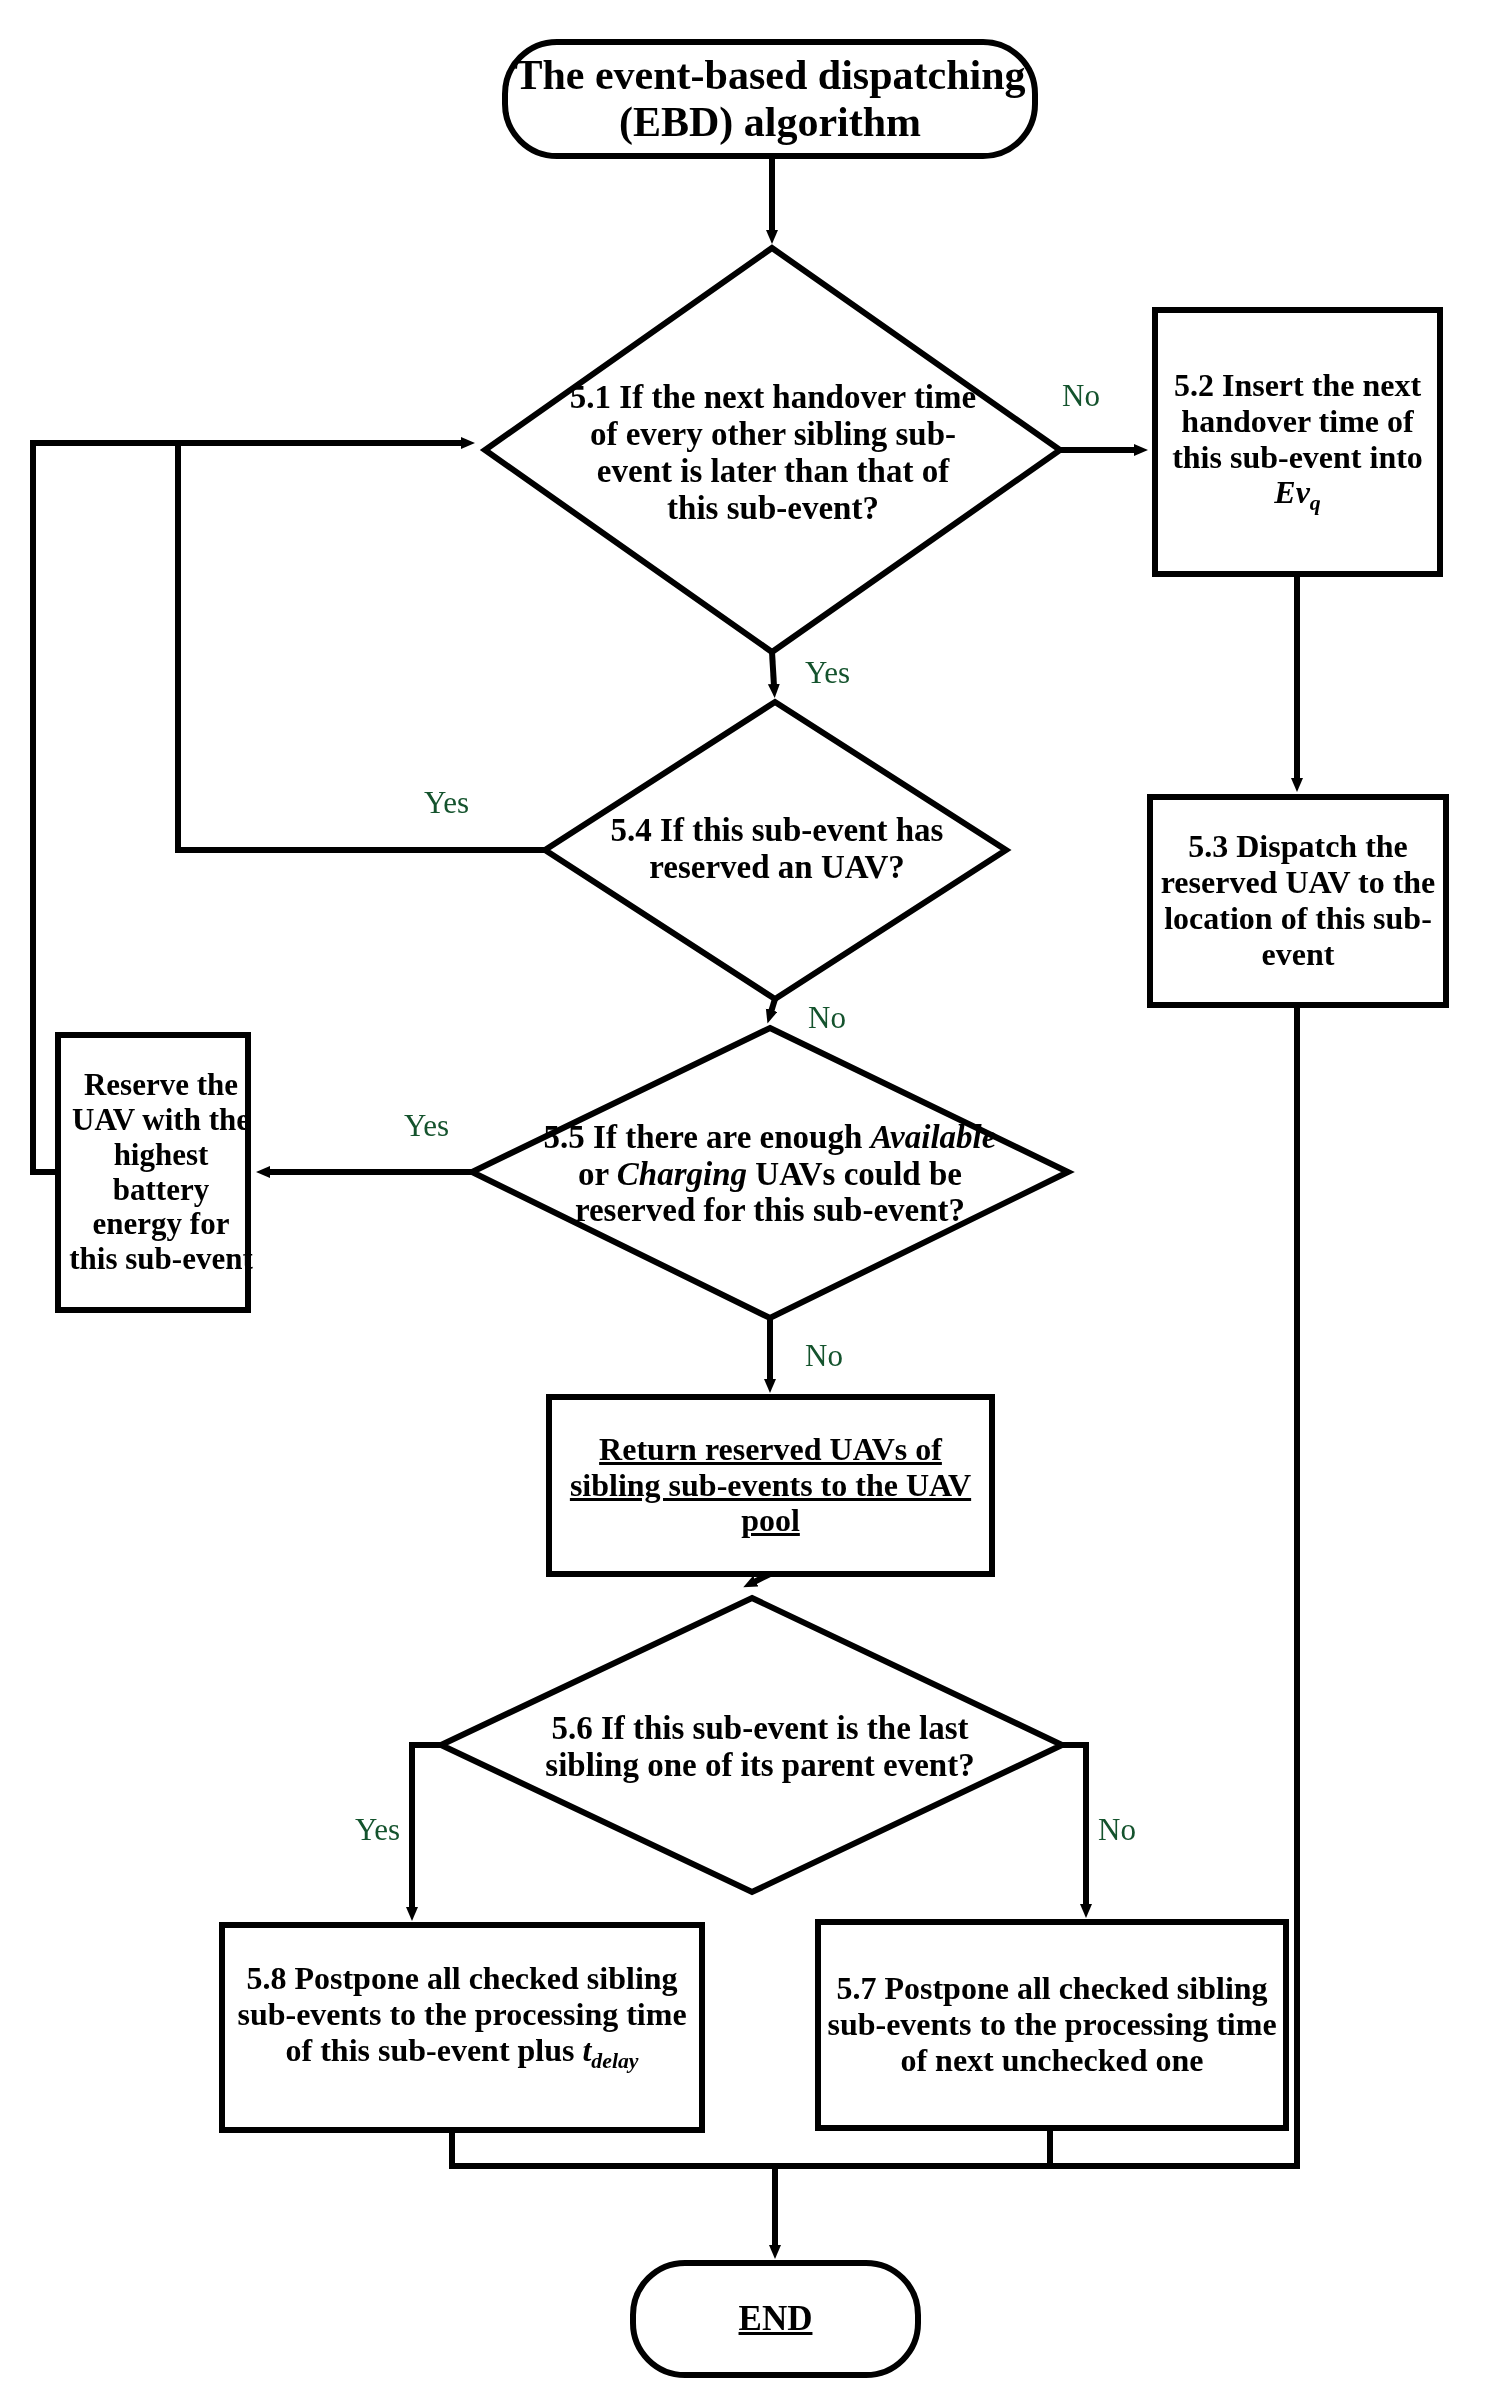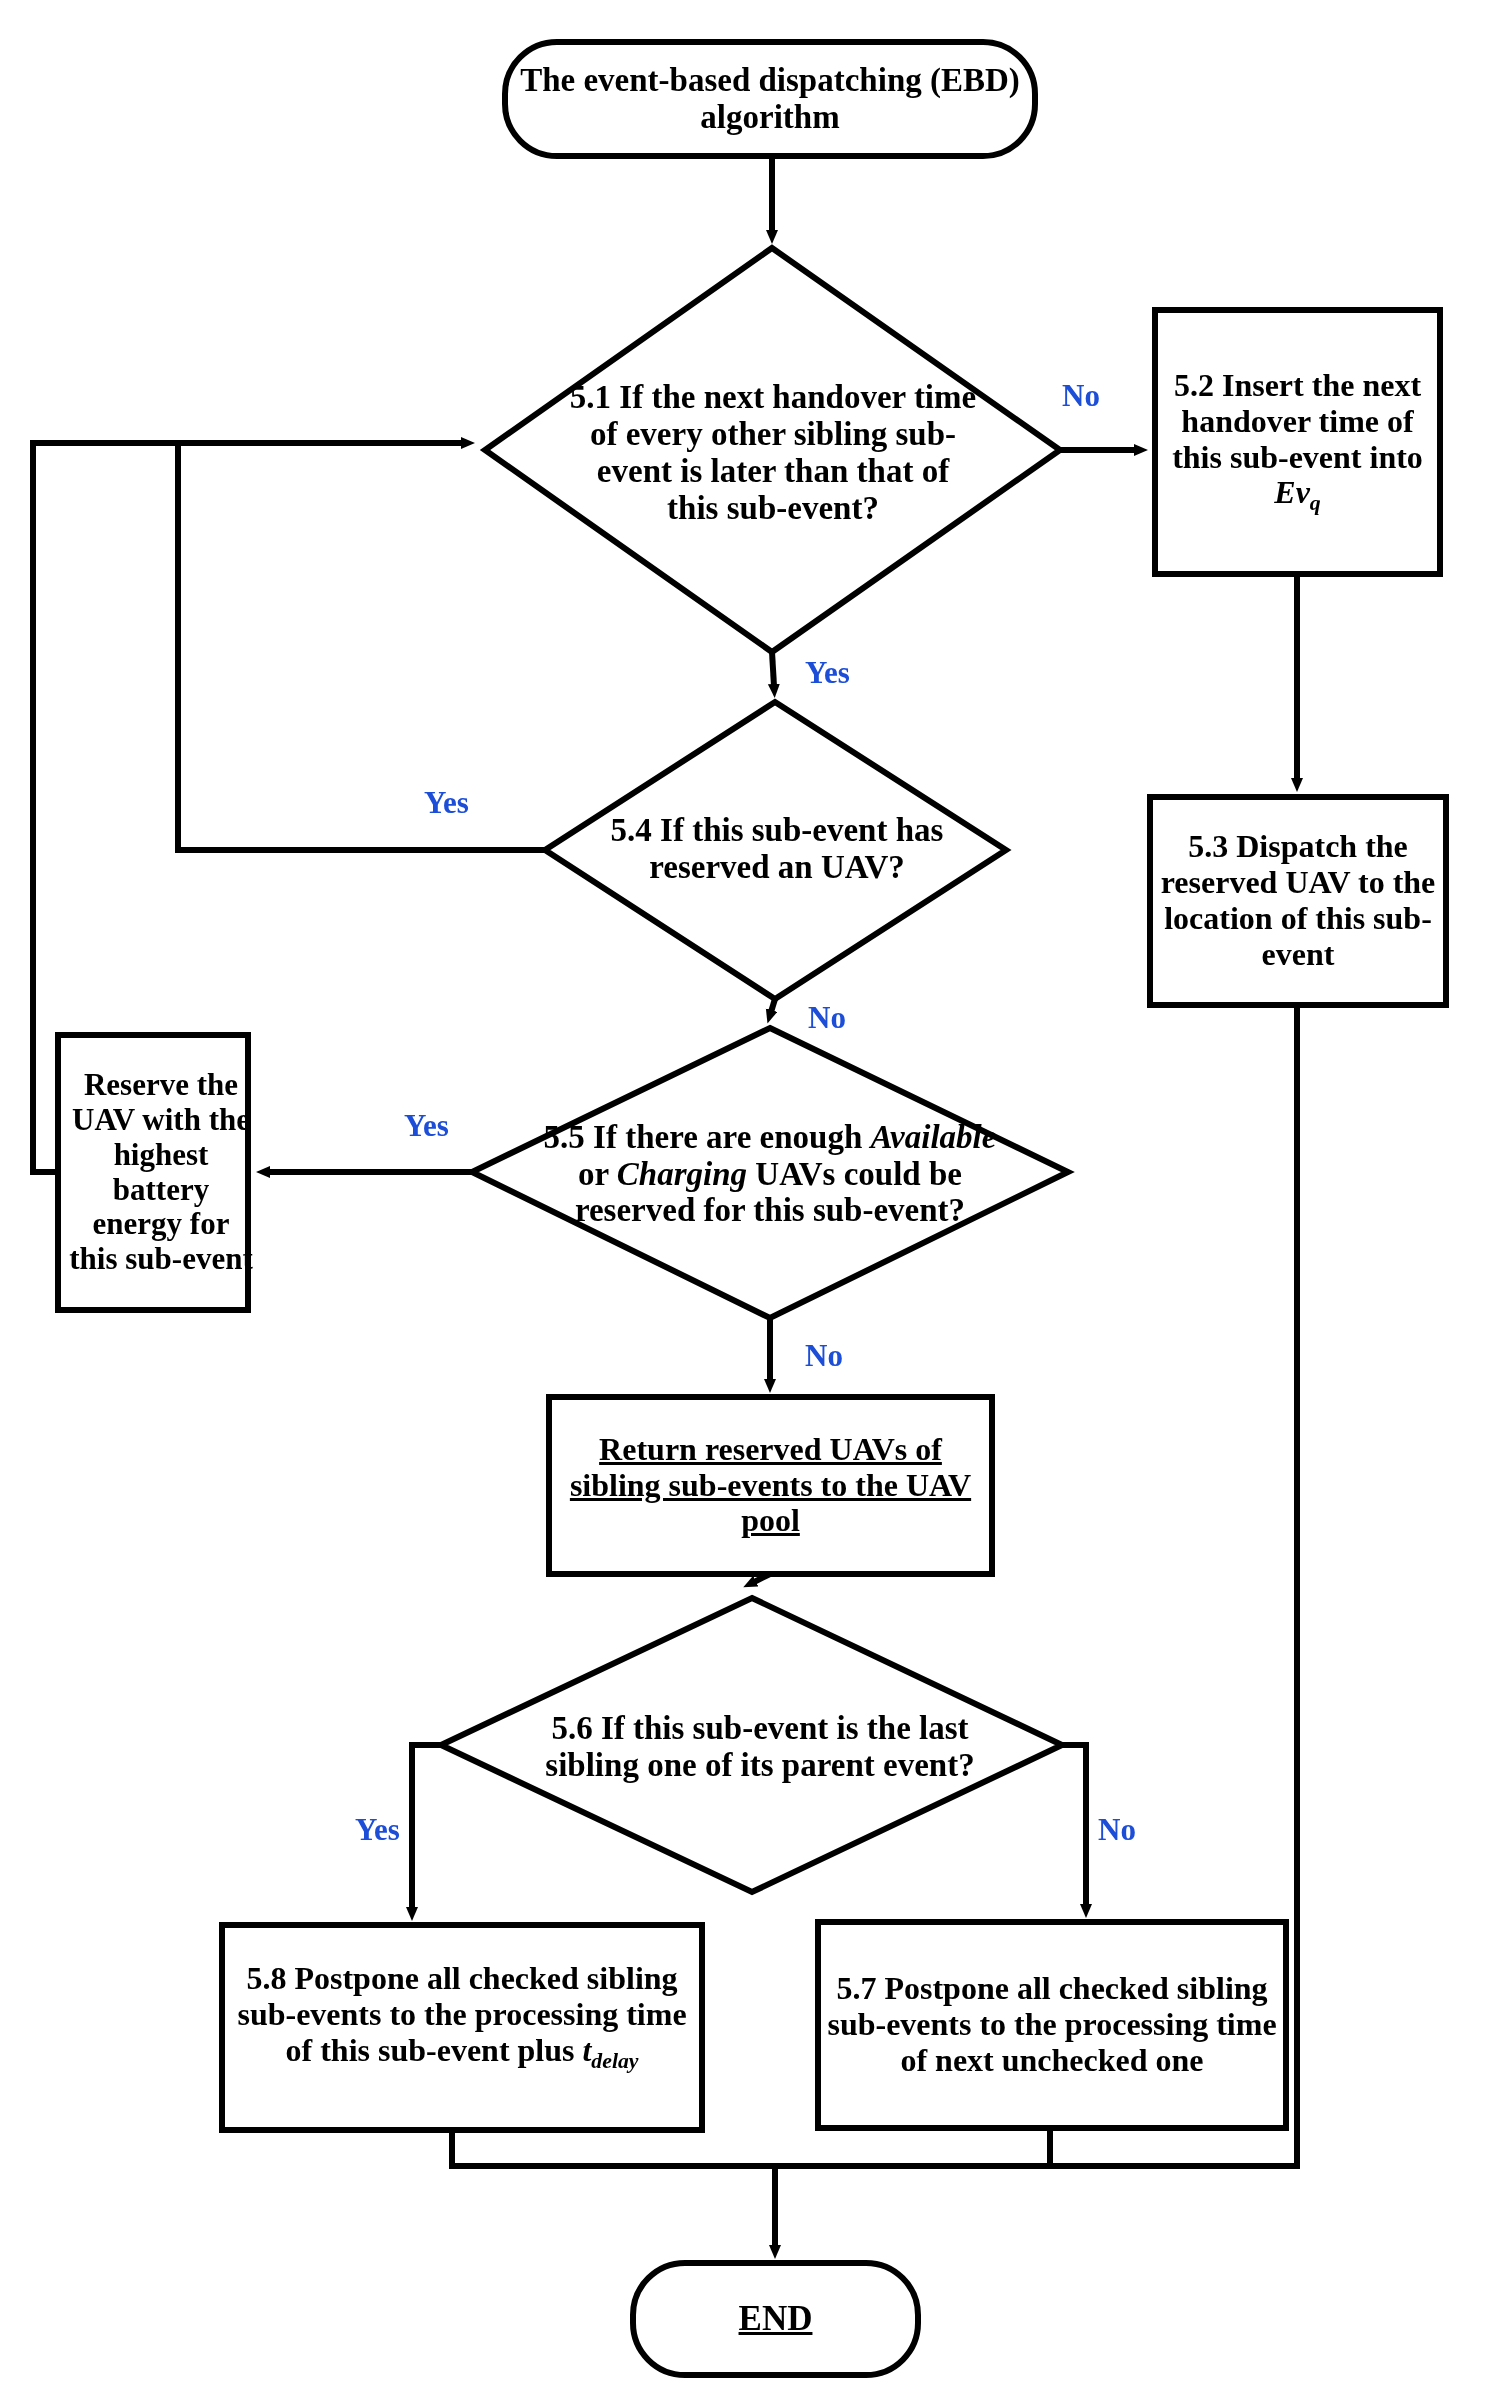--- a/index.html
+++ b/index.html
@@ -2,21 +2,21 @@
 <html><head>
 <meta charset="utf-8">
 <style>
   html,body{margin:0;padding:0;background:#ffffff;}
   #page{position:relative;width:1496px;height:2396px;background:#ffffff;
         font-family:"Liberation Serif","DejaVu Serif",serif;}
   svg{position:absolute;left:0;top:0;width:1496px;height:2396px;}
   .node-text{position:absolute;display:flex;align-items:center;justify-content:center;
              text-align:center;font-weight:bold;color:#000;line-height:1.12;
              font-family:"Liberation Serif","DejaVu Serif",serif;}
-  .edge-label{position:absolute;font-weight:bold;color:#1d4ed8;white-space:nowrap;
+  .edge-label{position:absolute;font-weight:normal;color:#14532d;white-space:nowrap;
               font-family:"Liberation Serif","DejaVu Serif",serif;font-size:31px;}
   .it{font-style:italic;}
   sub{font-size:0.68em;font-style:italic;}
 </style>
 </head>
 <body>
 
 <div id="page">
 
   <svg viewBox="0 0 1496 2396">
@@ -78,21 +78,21 @@
 
     <path d="M452,2130 L452,2166" stroke="#000" stroke-width="6" fill="none"></path>
 
     <path d="M1050,2128 L1050,2166" stroke="#000" stroke-width="6" fill="none"></path>
 
     <path d="M449,2166 L1300,2166" stroke="#000" stroke-width="6" fill="none"></path>
 
     <path d="M775,2166 L775,2247" stroke="#000" stroke-width="6" fill="none" marker-end="url(#ah)"></path>
   </svg>
 
-  <div class="node-text" style="left:510px;top:42px;width:520px;height:114px;font-size:33px;">The event-based dispatching (EBD) algorithm</div>
+  <div class="node-text" style="left:510px;top:42px;width:520px;height:114px;font-size:42px;">The event-based dispatching (EBD) algorithm</div>
 
   <div class="node-text" style="left:568px;top:330px;width:410px;height:246px;font-size:33px;">5.1 If the next handover time  of every other sibling sub-event is later than that of this sub-event?</div>
 
   <div class="node-text" style="left:1160px;top:312px;width:275px;height:260px;font-size:32px;">
     <span>
       <span>5.2 Insert the next handover time of this sub-event into</span>
       <span class="it"><span>Ev</span><sub>q</sub></span>
     </span>
   </div>
 

